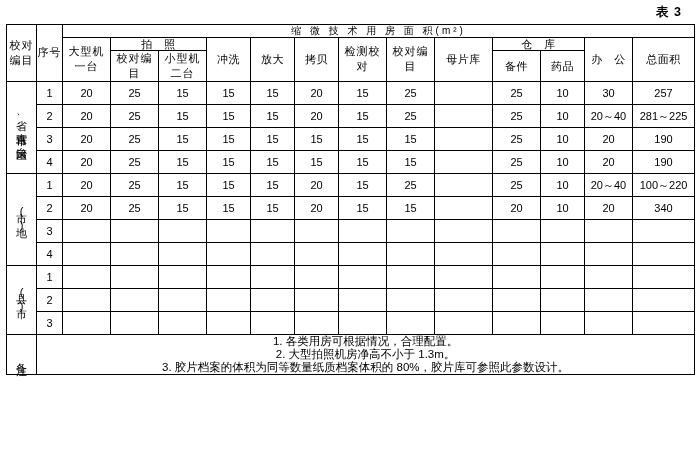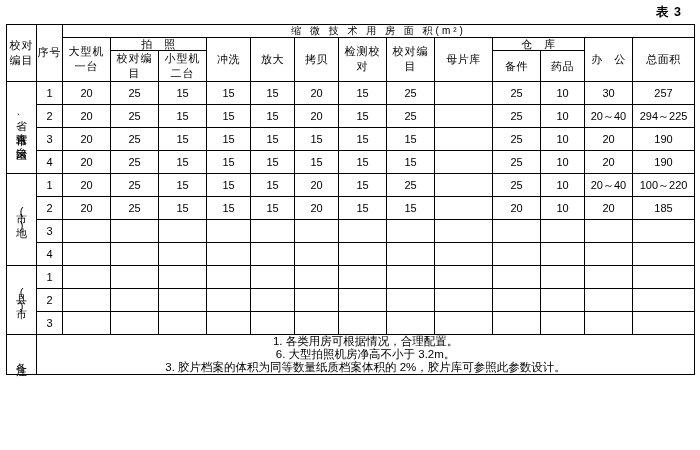--- a/index.html
+++ b/index.html
@@ -186,21 +186,21 @@
           <td>15</td>
           <td>15</td>
           <td>15</td>
           <td>20</td>
           <td>15</td>
           <td>25</td>
           <td></td>
           <td>25</td>
           <td>10</td>
           <td>20～40</td>
-          <td>294～225</td>
+          <td>281～225</td>
         </tr>
         <tr class="data-row">
           <td>3</td>
           <td>20</td>
           <td>25</td>
           <td>15</td>
           <td>15</td>
           <td>15</td>
           <td>15</td>
           <td>15</td>
@@ -251,21 +251,21 @@
           <td>15</td>
           <td>15</td>
           <td>15</td>
           <td>20</td>
           <td>15</td>
           <td>15</td>
           <td></td>
           <td>20</td>
           <td>10</td>
           <td>20</td>
-          <td>185</td>
+          <td>340</td>
         </tr>
         <tr class="blank-row">
           <td>3</td>
           <td></td>
           <td></td>
           <td></td>
           <td></td>
           <td></td>
           <td></td>
           <td></td>
@@ -343,19 +343,19 @@
         </tr>
       </tbody>
 
     <tfoot>
       <tr>
         <td>
           <span class="vert">备注</span>
         </td>
         <td colspan="14" class="notes-cell">
           <span class="note-line">1. 各类用房可根据情况，合理配置。</span>
-          <span class="note-line">6. 大型拍照机房净高不小于 3.2m。</span>
-          <span class="note-line">3. 胶片档案的体积为同等数量纸质档案体积的 2%，胶片库可参照此参数设计。</span>
+          <span class="note-line">2. 大型拍照机房净高不小于 1.3m。</span>
+          <span class="note-line">3. 胶片档案的体积为同等数量纸质档案体积的 80%，胶片库可参照此参数设计。</span>
         </td>
       </tr>
     </tfoot>
   </table>
 </div>
 
 </body></html>

